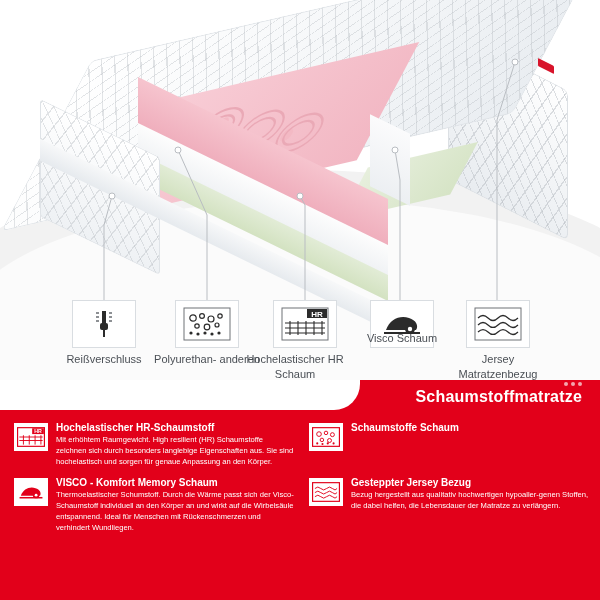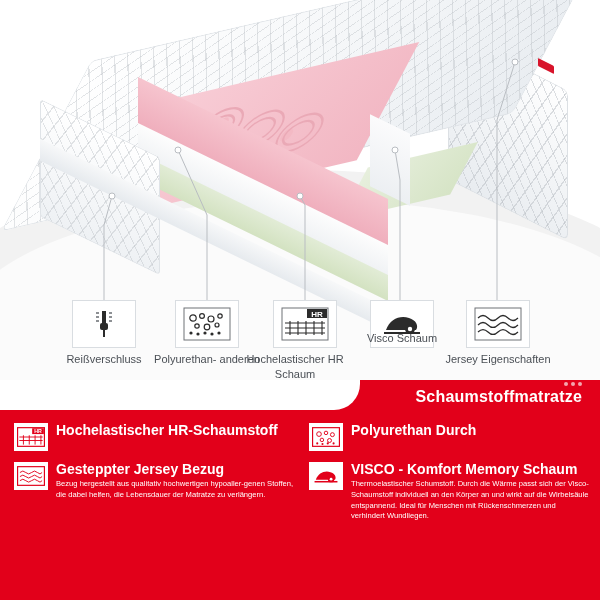--- a/index.html
+++ b/index.html
@@ -193,21 +193,21 @@
   .feature { display:flex; gap:8px; }
   .f-icon {
     flex:0 0 auto;
     width:34px; height:28px;
     border:1px solid #ffffff;
     background:#ffffff;
     display:flex; align-items:center; justify-content:center;
     margin-top:1px;
   }
   .f-text { flex:1 1 auto; }
-  .f-title { font-size:14px; font-weight:bold; margin:0 0 2px 0; }
+  .f-title { font-size:10px; font-weight:bold; margin:0 0 2px 0; }
   .f-body { font-size:7.6px; line-height:1.42; }
 </style>
 </head>
 <body>
 
 <div id="illustration">
   <div class="swoosh s1"></div>
   <div class="swoosh s2"></div>
 
   <div class="mattress">
@@ -319,21 +319,21 @@
     <svg width="48" height="34" viewBox="0 0 48 34">
       <rect x="1" y="1" width="46" height="32" fill="none" stroke="#6f7277"></rect>
       <g fill="none" stroke="#2b2b2b" stroke-width="1.2">
         <path d="M4,11 q5,-5 10,0 t10,0 t10,0 t10,0"></path>
         <path d="M4,18 q5,-5 10,0 t10,0 t10,0 t10,0"></path>
         <path d="M4,25 q5,-5 10,0 t10,0 t10,0 t10,0"></path>
       </g>
     </svg>
   </div>
   <div class="icon-cap" style="left:444px; top:352px;">Jersey
-Eigenschaften</div>
+Matratzenbezug</div>
 </div>
 
 <div id="red-panel">
   <div class="notch"></div>
   <div class="dots">
       <i></i>
       <i></i>
       <i></i>
     </div>
   <div class="panel-title">Schaumstoffmatratze</div>
@@ -347,20 +347,21 @@
           <rect x="26" y="2" width="20" height="10" fill="#e2001a"></rect>
           <text x="36" y="10.5" font-size="9" font-family="Liberation Sans, sans-serif" fill="#ffffff" text-anchor="middle" font-weight="bold">HR</text>
           <g fill="none" stroke="#e2001a" stroke-width="1.6">
             <path d="M4,17 h40 M4,23 h40"></path>
               <path d="M11,14 v16 M21,14 v16 M31,14 v16 M41,14 v16"></path>
           </g>
         </svg>
       </div>
       <div class="f-text">
         <div class="f-title">Hochelastischer HR-Schaumstoff</div>
+        <div class="f-body">Mit erhöhtem Raumgewicht. High resilient (HR) Schaumstoffe zeichnen sich durch besonders langlebige Eigenschaften aus. Sie sind hochelastisch und sorgen für genaue Anpassung an den Körper.</div>
       </div>
     </div>
 
     <div class="feature">
       <div class="f-icon">
         <svg width="28" height="20" viewBox="0 0 48 34">
           <rect x="1" y="1" width="46" height="32" fill="none" stroke="#e2001a" stroke-width="2"></rect>
           <g fill="none" stroke="#e2001a" stroke-width="1.6">
             <circle cx="12" cy="12" r="4"></circle>
               <circle cx="24" cy="10" r="3"></circle>
@@ -370,50 +371,50 @@
           </g>
           <g fill="#e2001a">
             <circle cx="9" cy="28" r="1.8"></circle>
               <circle cx="18" cy="29" r="1.8"></circle>
             <circle cx="27" cy="28" r="1.8"></circle>
               <circle cx="37" cy="28" r="1.8"></circle>
           </g>
         </svg>
       </div>
       <div class="f-text">
-        <div class="f-title">Polyurethan Durch</div>
+        <div class="f-title">Schaumstoffe Schaum</div>
+      </div>
+    </div>
+
+    <div class="feature">
+      <div class="f-icon">
+        <svg width="28" height="20" viewBox="0 0 44 30">
+          <path d="M6,21 C10,10 20,6 29,9 C36,11 39,17 36,21 Z" fill="#e2001a"></path>
+          <circle cx="30" cy="20" r="5" fill="#e2001a"></circle>
+          <circle cx="30" cy="20" r="2.2" fill="#ffffff"></circle>
+          <path d="M4,24 h36" stroke="#e2001a" stroke-width="2.4" fill="none"></path>
+        </svg>
+      </div>
+      <div class="f-text">
+        <div class="f-title">VISCO - Komfort Memory Schaum</div>
+        <div class="f-body">Thermoelastischer Schumstoff. Durch die Wärme passt sich der Visco-Schaumstoff individuell an den Körper an und wirkt auf die Wirbelsäule entspannend. Ideal für Menschen mit Rückenschmerzen und verhindert Wundliegen.</div>
       </div>
     </div>
 
     <div class="feature">
       <div class="f-icon">
         <svg width="28" height="20" viewBox="0 0 48 34">
           <rect x="1" y="1" width="46" height="32" fill="none" stroke="#e2001a" stroke-width="2"></rect>
           <g fill="none" stroke="#e2001a" stroke-width="1.6">
             <path d="M5,11 q5,-5 10,0 t10,0 t10,0 t8,0"></path>
             <path d="M5,18 q5,-5 10,0 t10,0 t10,0 t8,0"></path>
             <path d="M5,25 q5,-5 10,0 t10,0 t10,0 t8,0"></path>
           </g>
         </svg>
       </div>
       <div class="f-text">
         <div class="f-title">Gesteppter Jersey Bezug</div>
         <div class="f-body">Bezug hergestellt aus qualitativ hochwertigen hypoaller-genen Stoffen, die dabei helfen, die Lebensdauer der Matratze zu verlängern.</div>
       </div>
     </div>
 
-    <div class="feature">
-      <div class="f-icon">
-        <svg width="28" height="20" viewBox="0 0 44 30">
-          <path d="M6,21 C10,10 20,6 29,9 C36,11 39,17 36,21 Z" fill="#e2001a"></path>
-          <circle cx="30" cy="20" r="5" fill="#e2001a"></circle>
-          <circle cx="30" cy="20" r="2.2" fill="#ffffff"></circle>
-          <path d="M4,24 h36" stroke="#e2001a" stroke-width="2.4" fill="none"></path>
-        </svg>
-      </div>
-      <div class="f-text">
-        <div class="f-title">VISCO - Komfort Memory Schaum</div>
-        <div class="f-body">Thermoelastischer Schumstoff. Durch die Wärme passt sich der Visco-Schaumstoff individuell an den Körper an und wirkt auf die Wirbelsäule entspannend. Ideal für Menschen mit Rückenschmerzen und verhindert Wundliegen.</div>
-      </div>
-    </div>
-
   </div>
 </div>
 
 </body></html>

